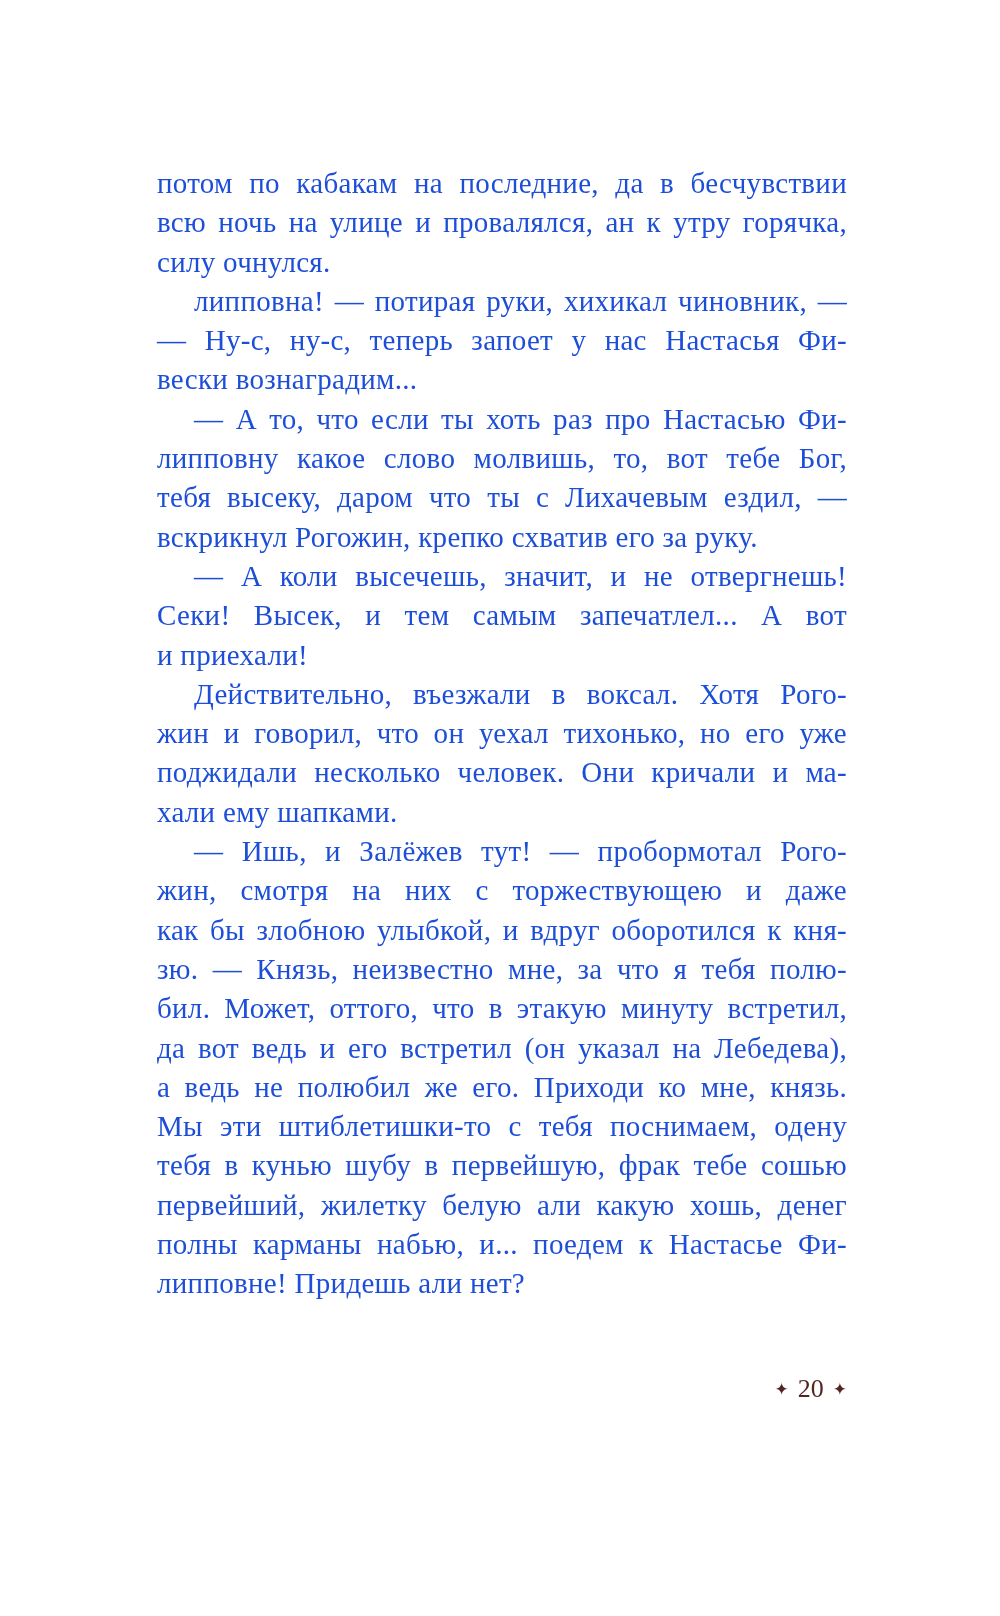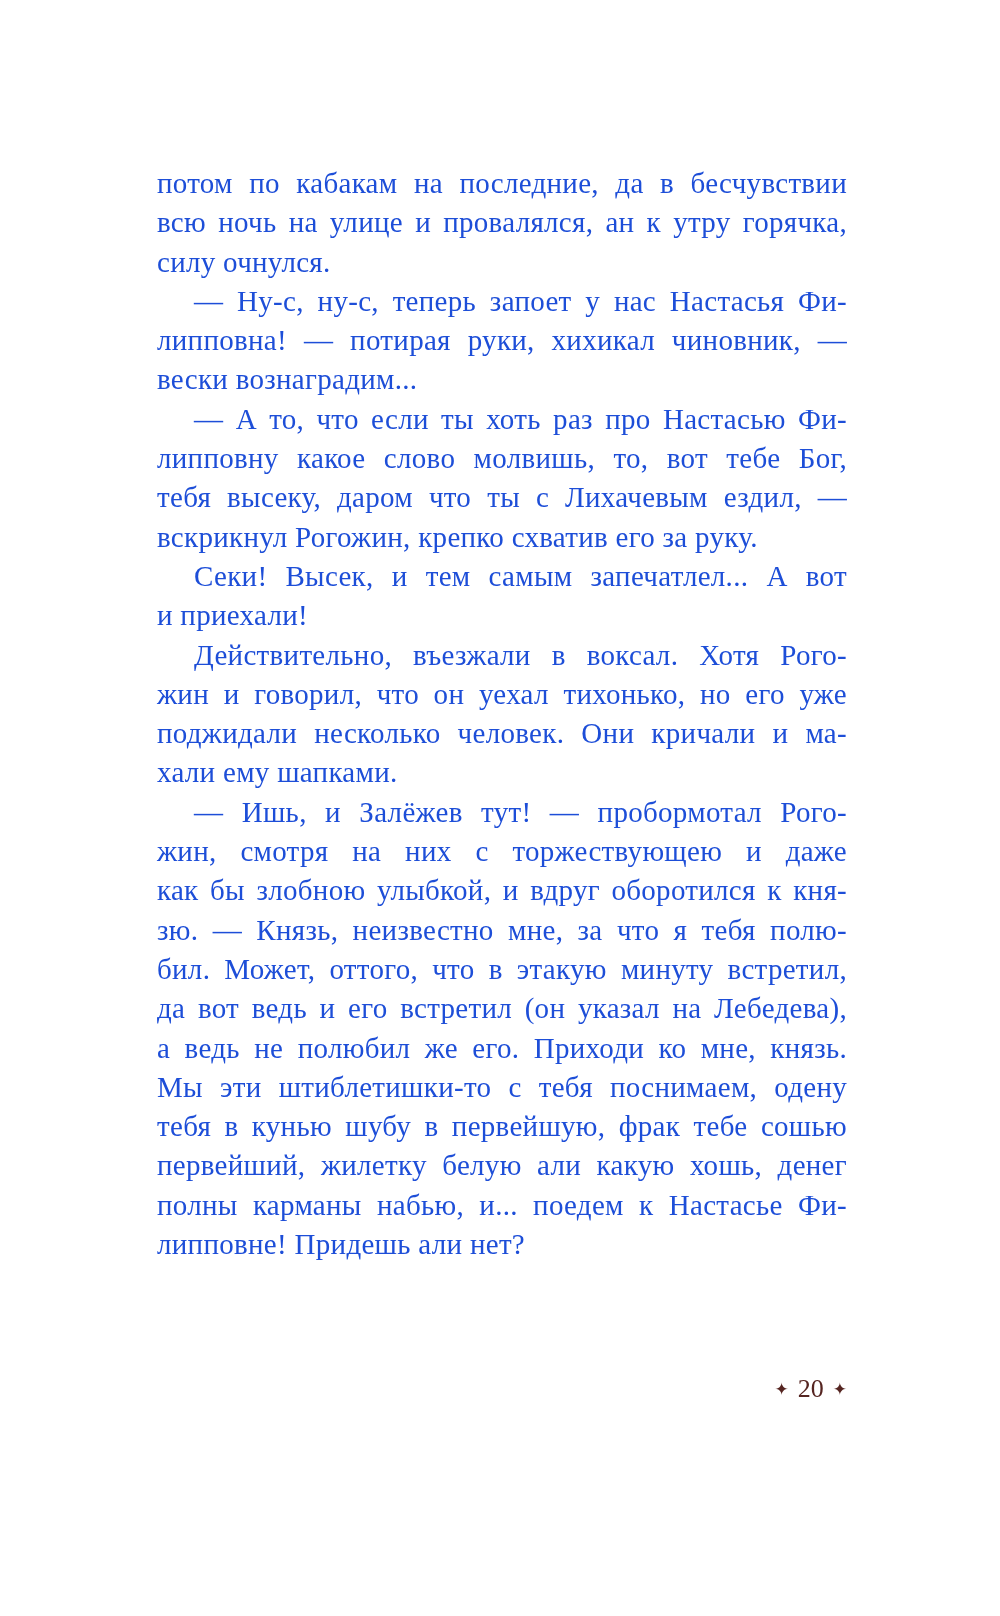--- a/index.html
+++ b/index.html
@@ -62,31 +62,32 @@
 <body>
 
 <div class="page">
   <div class="text-block" id="paragraphs">
       <div class="para">
         <div class="line">потом по кабакам на последние, да в бесчувствии</div>
         <div class="line">всю ночь на улице и провалялся, ан к утру горячка,</div>
         <div class="line last">силу очнулся.</div>
       </div>
       <div class="para indent">
+        <div class="line">липповна! — потирая руки, хихикал чиновник, —</div>
         <div class="line">— Ну-с, ну-с, теперь запоет у нас Настасья Фи-</div>
-        <div class="line">липповна! — потирая руки, хихикал чиновник, —</div>
         <div class="line last">вески вознаградим...</div>
       </div>
       <div class="para indent">
         <div class="line">— А то, что если ты хоть раз про Настасью Фи-</div>
         <div class="line">липповну какое слово молвишь, то, вот тебе Бог,</div>
         <div class="line">тебя высеку, даром что ты с Лихачевым ездил, —</div>
         <div class="line last">вскрикнул Рогожин, крепко схватив его за руку.</div>
       </div>
       <div class="para indent">
+        <div class="line">— А коли высечешь, значит, и не отвергнешь!</div>
         <div class="line">Секи! Высек, и тем самым запечатлел... А вот</div>
         <div class="line last">и приехали!</div>
       </div>
       <div class="para indent">
         <div class="line">Действительно, въезжали в воксал. Хотя Рого-</div>
         <div class="line">жин и говорил, что он уехал тихонько, но его уже</div>
         <div class="line">поджидали несколько человек. Они кричали и ма-</div>
         <div class="line last">хали ему шапками.</div>
       </div>
       <div class="para indent">

